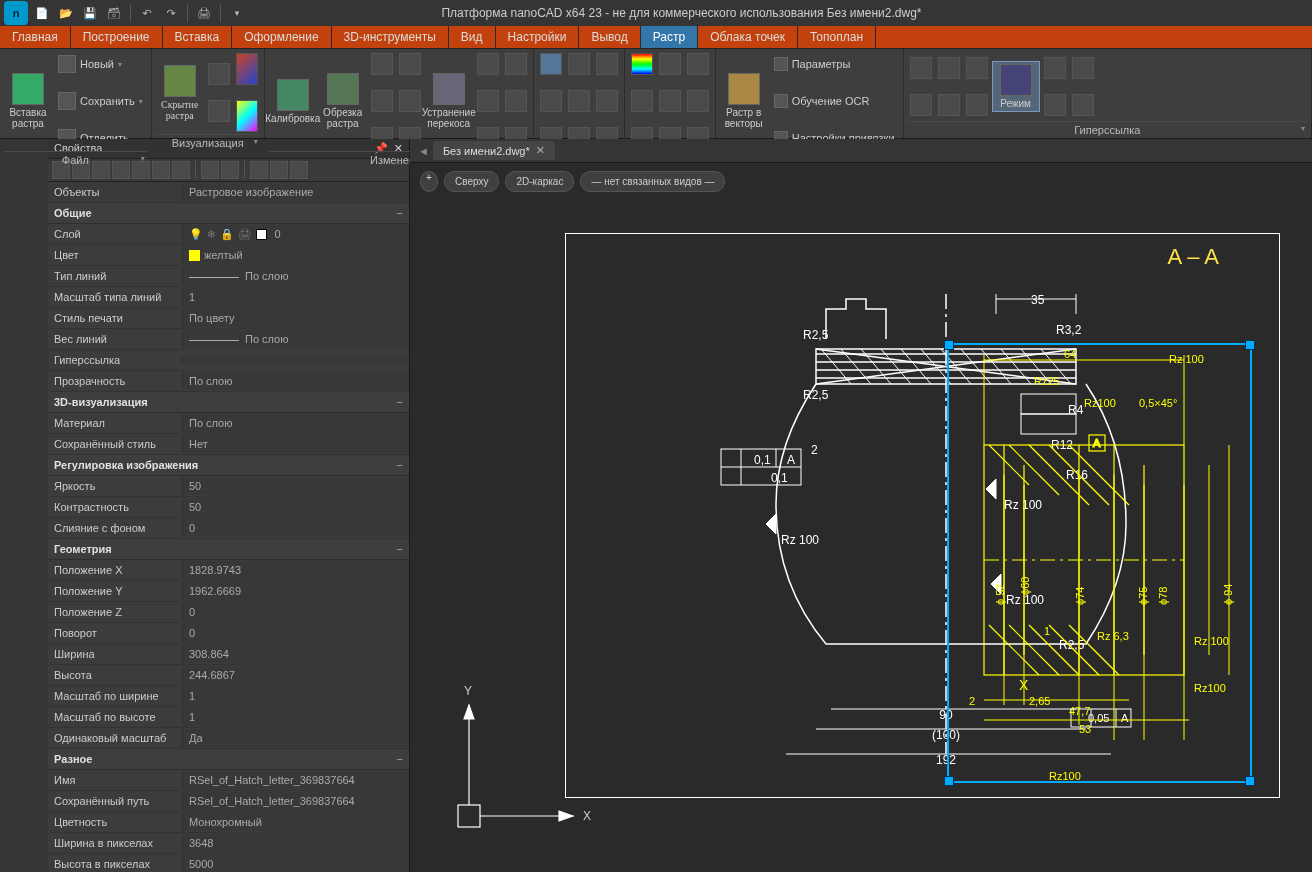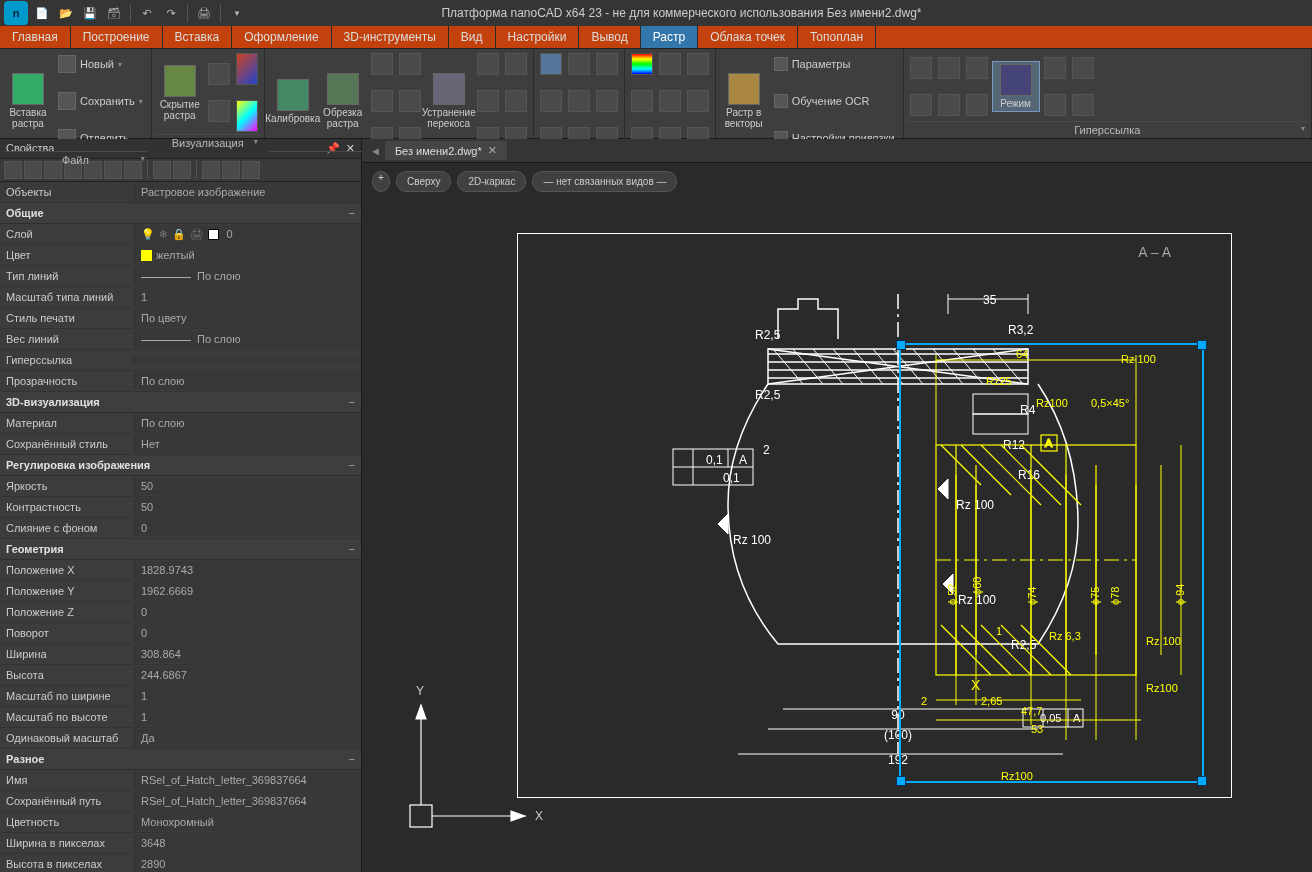--- a/index.html
+++ b/index.html
@@ -18,21 +18,21 @@
 .panel-body { flex: 1; display: flex; align-items: center; gap: 2px; }
 .panel-label { text-align: center; font-size: 11px; color: #bbb; padding-top: 2px; border-top:1px solid #4a4a4a; position:relative;}
 .panel-label::after{ content:"▾"; font-size:8px; position:absolute; right:2px; color:#888;}
 .big-btn { display: flex; flex-direction: column; align-items: center; justify-content: center; width: 48px; padding: 2px; cursor:pointer; }
 .big-btn .icon { width: 32px; height: 32px; background: #555; border: 1px solid #666; margin-bottom:2px;}
 .big-btn span { font-size: 10px; text-align: center; line-height: 1.1; }
 .small-col { display: flex; flex-direction: column; gap: 15px; padding:2px;}
 .small-btn { width: 22px; height: 22px; background: #4a4a4a; border:1px solid #555; cursor:pointer;}
 .small-row { display: flex; align-items: center; gap: 4px; cursor:pointer; height:22px; padding:0 2px;}
 .small-row .icon { width: 18px; height: 18px; background: #555; border:1px solid #666;}
-.workspace { display: flex; height: calc(872px - 26px - 22px - 90px); }
+.workspace { display: flex; height: calc(872px - 26px - 22px - 90px); margin-left: 48px; }
 .props-panel { width: 362px; background: #3c3c3c; border-right: 1px solid #1a1a1a; display:flex; flex-direction:column;}
 .props-title { background: #323232; padding: 3px 6px; font-size: 11px; color: #ccc; border-bottom: 1px solid #222; display:flex; justify-content:space-between;}
 .props-title .controls { display:flex; gap:6px;}
 .toolbar-mini { display:flex; background:#3a3a3a; border-bottom:1px solid #222; padding:2px 4px; gap:2px;}
 .toolbar-mini .mini{ width:18px; height:18px; background:#4a4a4a; border:1px solid #555; cursor:pointer;}
 .toolbar-mini .sep{ width:1px; background:#555; margin:0 3px;}
 .props-body { flex:1; overflow:auto;}
 .prop-row { display: flex; border-bottom: 1px solid #333; height: 21px; align-items:center;}
 .prop-row.header-row{ background:#3a3a3a;}
 .prop-row .label { width: 134px; padding: 3px 6px; color: #ccc; }
@@ -120,21 +120,21 @@
           </div>
       </div>
     </div>
     <div class="panel-label">Файл</div>
   </div>
 
   <div class="panel">
     <div class="panel-body">
       <div class="big-btn">
           <div class="icon" style="background:#684;"></div>
-          <span style="white-space:pre;">Скрытие
+          <span style="white-space:pre;font-family:Liberation Serif, serif;">Скрытие
 растра</span>
         </div>
       <div class="small-col">
         <div class="small-btn"></div>
         <div class="small-btn"></div>
       </div>
       <div class="small-col">
         <div class="small-btn" style="height:32px; background:linear-gradient(135deg,#c42,#24c);"></div>
         <div class="small-btn" style="height:32px; background:linear-gradient(135deg,#ff0,#0ff,#f0f);"></div>
       </div>
@@ -438,21 +438,21 @@
       <div class="prop-row">
           <div class="label">Цветность</div>
           <div class="value">Монохромный</div>
         </div>
       <div class="prop-row">
           <div class="label">Ширина в пикселах</div>
           <div class="value">3648</div>
         </div>
       <div class="prop-row">
           <div class="label">Высота в пикселах</div>
-          <div class="value">2890</div>
+          <div class="value">5000</div>
         </div>
     </div>
   </div>
 
   <div class="canvas-area">
     <div class="doc-tabs">
       <span style="color:#888; cursor:pointer;">◄</span>
       <div class="doc-tab">
           <span>Без имени2.dwg*</span>
           <span style="color:#aaa;">✕</span>
@@ -535,21 +535,21 @@
             <rect x="505" y="475" width="60" height="18"></rect>
               <line x1="525" y1="475" x2="525" y2="493"></line>
               <line x1="550" y1="475" x2="550" y2="493"></line>
             <path d="M420 255 l10 10 l0 -20 z" fill="#fff"></path>
               <path d="M200 290 l10 10 l0 -20 z" fill="#fff"></path>
               <path d="M425 350 l10 10 l0 -20 z" fill="#fff"></path>
           </g>
           <text x="522" y="488" fill="#fff" font-size="11">0,05</text>
           <text x="555" y="488" fill="#fff" font-size="11">A</text>
         </svg>
-        <div style="position:absolute; right:60px; top:10px; color:#a3a3a3; font-size:14px; font-family:Arial;">A – A</div>
+        <div style="position:absolute; right:60px; top:10px; color:#fde047; font-size:22px; font-family:Arial;">A – A</div>
       </div>
 
       <div class="selection-box" style="left:537px; top:180px; width:305px; height:440px;">
         <div class="grip" style="left:-5px; top:-5px;"></div>
         <div class="grip" style="right:-5px; top:-5px;"></div>
         <div class="grip" style="left:-5px; bottom:-5px;"></div>
         <div class="grip" style="right:-5px; bottom:-5px;"></div>
         <svg width="305" height="440" style="position:absolute;">
           <g class="yellow-line" stroke-width="1.2">
             <rect x="35" y="100" width="200" height="230"></rect>

